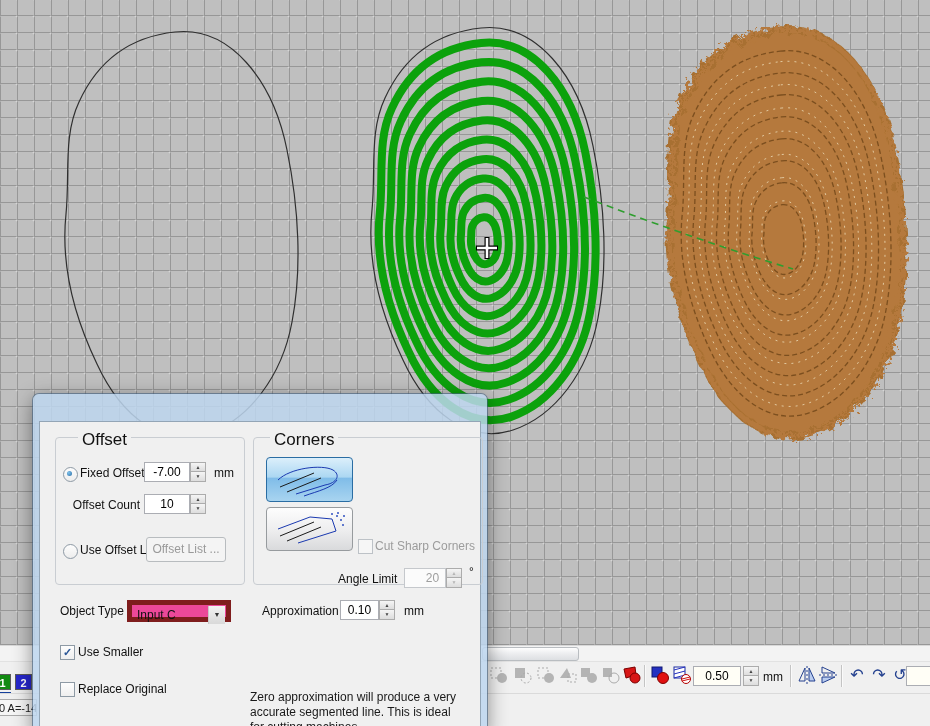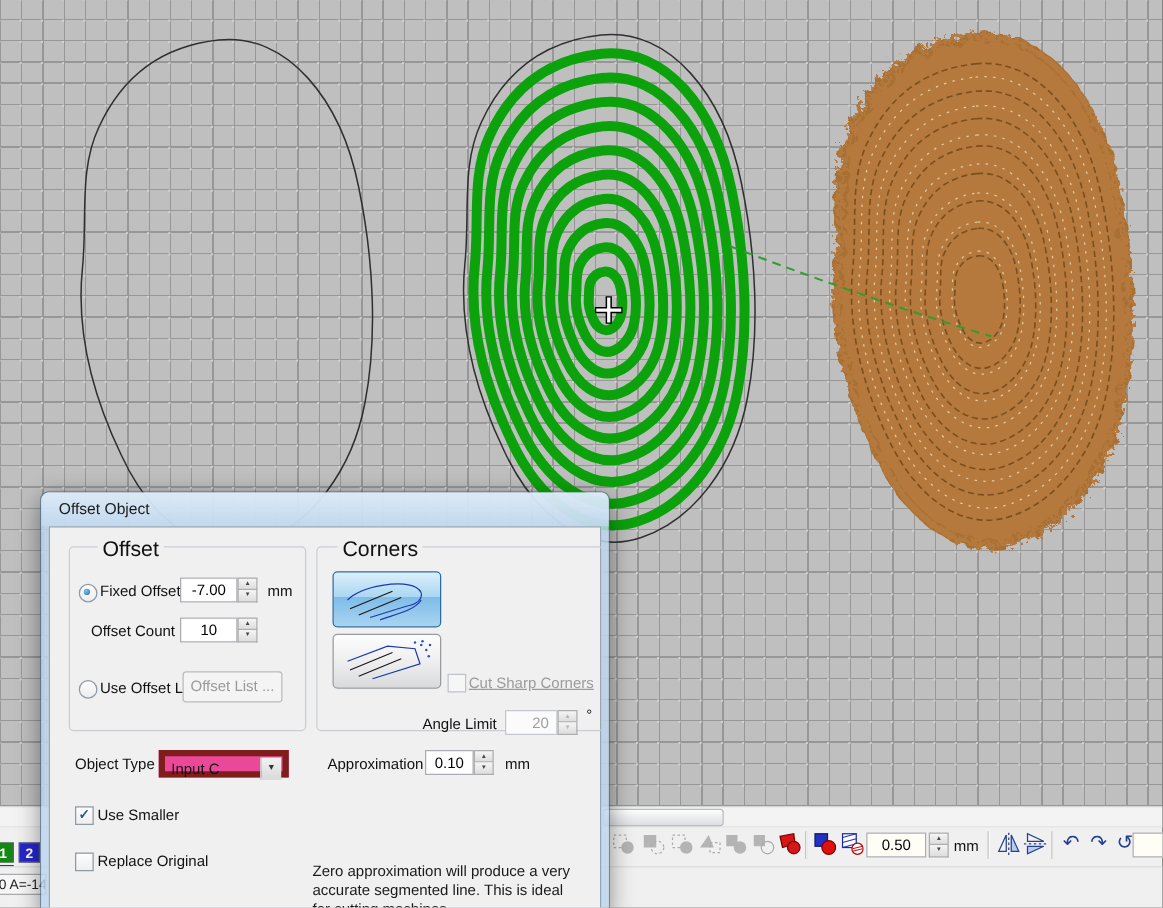--- a/index.html
+++ b/index.html
@@ -237,23 +237,20 @@
 
       <input class="tbinput" style="left: 906px; width: 30px;" value="">
     </div>
 
     <div class="statusbar">
       <div class="statusfield">0 A=-14</div>
     </div>
   </div>
 
   <div class="dialog">
-    <div class="titlebar">
-      <span>Offset Object</span>
-    </div>
     <div class="client">
 
       <div class="grp" style="left:15px;top:15px;width:188px;height:146px;">
         <span class="legend" style="left:22px">Offset</span>
         <span class="radio sel" style="left:7px;top:29px;">
             <span class="dot"></span>
           </span>
         <span class="lbl" style="left:24px;top:28px;">Fixed Offset</span>
         <span class="spinbox" style="left:88px;top:24px;">
           <input value="-7.00" style=""><span class="updown"><span class="ub">▲</span><span class="db">▼</span></span>
@@ -289,21 +286,21 @@
                 <circle cx="63" cy="4" r="1"></circle>
                 <circle cx="67" cy="8" r="1"></circle>
                 <circle cx="69" cy="13" r="1"></circle>
                 <circle cx="64" cy="1" r="1"></circle>
                 <circle cx="70" cy="4" r="1"></circle>
               </g>
           </svg>
         </div>
 
         <span class="cbx dis" style="left:104px;top:101px;"></span>
-        <span class="lbl dim" style="left:121px;top:101px;text-decoration:underline;">Cut Sharp Corners</span>
+        <span class="lbl dim" style="left:121px;top:101px;">Cut Sharp Corners</span>
 
         <span class="lbl" style="left:84px;top:134px;">Angle Limit</span>
         <span class="spinbox dis" style="left:150px;top:130px;">
           <input style="width: 42px;" value="20"><span class="updown dis"><span class="ub">▲</span><span class="db">▼</span></span>
         </span>
         <span class="lbl" style="left:215px;top:127px;">°</span>
       </div>
 
       <span class="lbl" style="left:20px;top:182px;">Object Type</span>
       <div class="combo" style="left:87px;top:178px;width:104px;">

